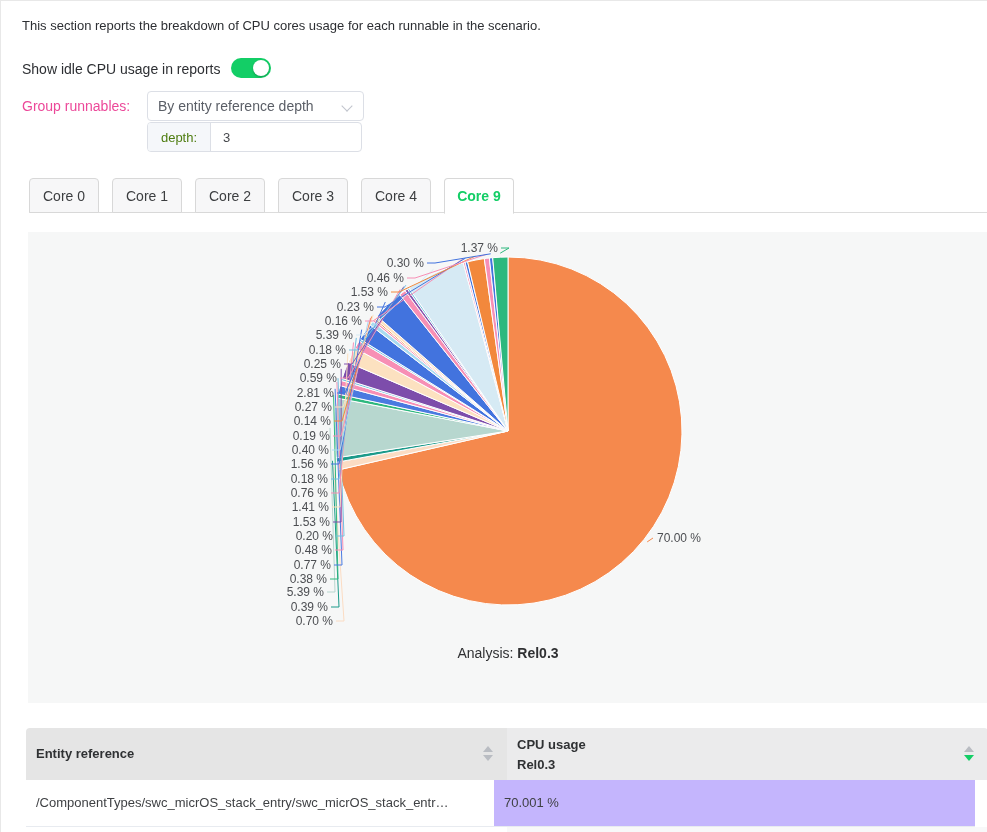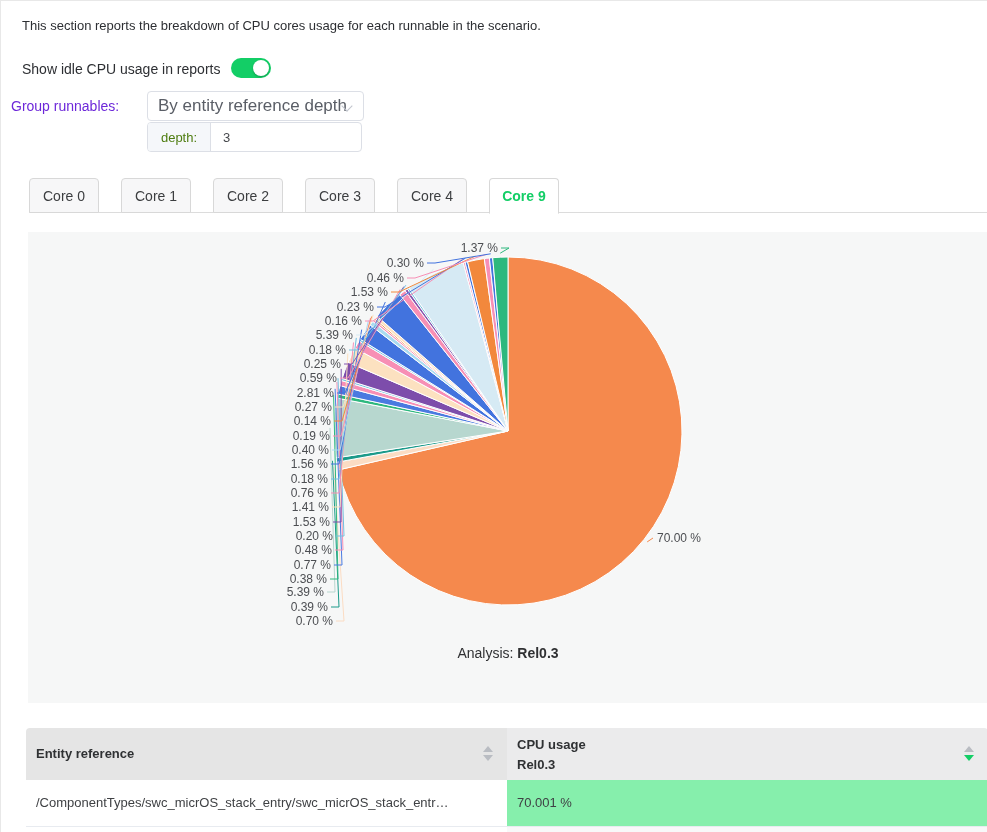--- a/index.html
+++ b/index.html
@@ -6,34 +6,34 @@
   #canvas{position:relative;width:987px;height:832px;background:#fff;overflow:hidden;
           border-top:1px solid #e8e8e8;border-left:1px solid #e8e8e8;box-sizing:border-box;}
   .abs{position:absolute;}
   .desc{left:21px;top:17px;font-size:13px;color:#2d2f33;}
   
   .toggle-label{left:21px;top:60px;font-size:14px;color:#2d2f33;}
   .toggle{left:230px;top:57px;width:40px;height:20px;border-radius:10px;background:#13CE66;cursor:pointer;}
   .toggle .knob{position:absolute;left:22px;top:2px;width:16px;height:16px;border-radius:50%;background:#fff;
                 box-shadow:0 1px 2px rgba(0,0,0,.25);}
   
-  .group-label{left:10px;top:97px;font-size:14px;color:#6d28d9;}
+  .group-label{left:21px;top:97px;font-size:14px;color:#ec4899;}
   .select{left:146px;top:90px;width:217px;height:30px;border:1px solid #dcdfe6;border-radius:4px;background:#fff;
           box-sizing:border-box;display:flex;align-items:center;cursor:pointer;}
-  .select .val{font-size:17px;color:#5a5e66;padding-left:10px;}
+  .select .val{font-size:14px;color:#5a5e66;padding-left:10px;}
   .chev{position:absolute;right:12px;top:10px;width:7px;height:7px;border-right:1.5px solid #c0c4cc;
         border-bottom:1.5px solid #c0c4cc;transform:rotate(45deg);}
   .depth-group{left:146px;top:121px;width:215px;height:30px;border:1px solid #dcdfe6;border-radius:4px;
                background:#fff;box-sizing:border-box;display:flex;overflow:hidden;}
   .depth-group .dlabel{width:62px;background:#f5f7fa;border-right:1px solid #dcdfe6;font-size:13px;color:#4d7c0f;
                display:flex;align-items:center;justify-content:center;}
   .depth-group .dinput{flex:1;font-size:13px;color:#46484c;display:flex;align-items:center;padding-left:12px;}
   
   #tabstrip-line{left:28px;right:0;top:211px;height:1px;background:#dcdcdc;z-index:1;}
-  #tabs{left:28px;top:177px;display:flex;gap:22px;z-index:2;}
+  #tabs{left:28px;top:177px;display:flex;gap:13px;z-index:2;}
   .tab{width:70px;height:35px;box-sizing:border-box;border:1px solid #d8d8d8;border-radius:4px 4px 0 0;
        background:#f7f7f8;font-size:14px;color:#3c3e40;display:flex;align-items:center;justify-content:center;
        cursor:pointer;}
   .tab.active{height:36px;background:#fff;color:#13CE66;font-weight:bold;border-bottom:1px solid #fff;}
   
   #chart-panel{left:27px;top:231px;width:960px;height:471px;background:#f6f7f7;}
   #chart-footer{left:27px;width:960px;top:641px;text-align:center;font-size:14px;color:#303133;line-height:22px;}
   #chart-footer b{font-weight:bold;}
   
   #table{left:25px;top:727px;width:962px;}
@@ -43,21 +43,21 @@
   .th-title{position:absolute;left:10px;font-size:13px;font-weight:bold;color:#2f3133;}
   .th1 .th-title{top:18px;}
   .th2 .t1{top:9px;}  .th2 .t2{top:29px;}
   .carets{position:absolute;right:14px;top:17px;width:10px;height:18px;}
   .caret{position:absolute;left:0;width:0;height:0;border-left:5px solid transparent;border-right:5px solid transparent;}
   .caret.up{top:1px;border-bottom:6px solid #b9bcc2;}
   .caret.down{top:10px;border-top:6px solid #b9bcc2;}
   .caret.down.active{border-top-color:#13CE66;}
   .trow{position:absolute;top:52px;height:47px;border-bottom:1px solid #e8ebf0;box-sizing:border-box;}
   .td1{left:0;width:481px;background:#fff;}
-  .td2{left:481px;width:481px;background:#86efac;}
+  .td2{left:468px;width:481px;background:#c4b5fd;}
   .td-text{position:absolute;left:10px;top:15px;font-size:13px;color:#3f4144;white-space:nowrap;}
   .row-stub1{position:absolute;left:0;top:99px;width:481px;height:6px;background:#fff;}
   .row-stub2{position:absolute;left:481px;top:99px;width:481px;height:6px;background:#f8f8f9;}
   svg text{font-family:"Liberation Sans",sans-serif;}
 </style>
 </head>
 <body>
 
 <div id="canvas">
 

